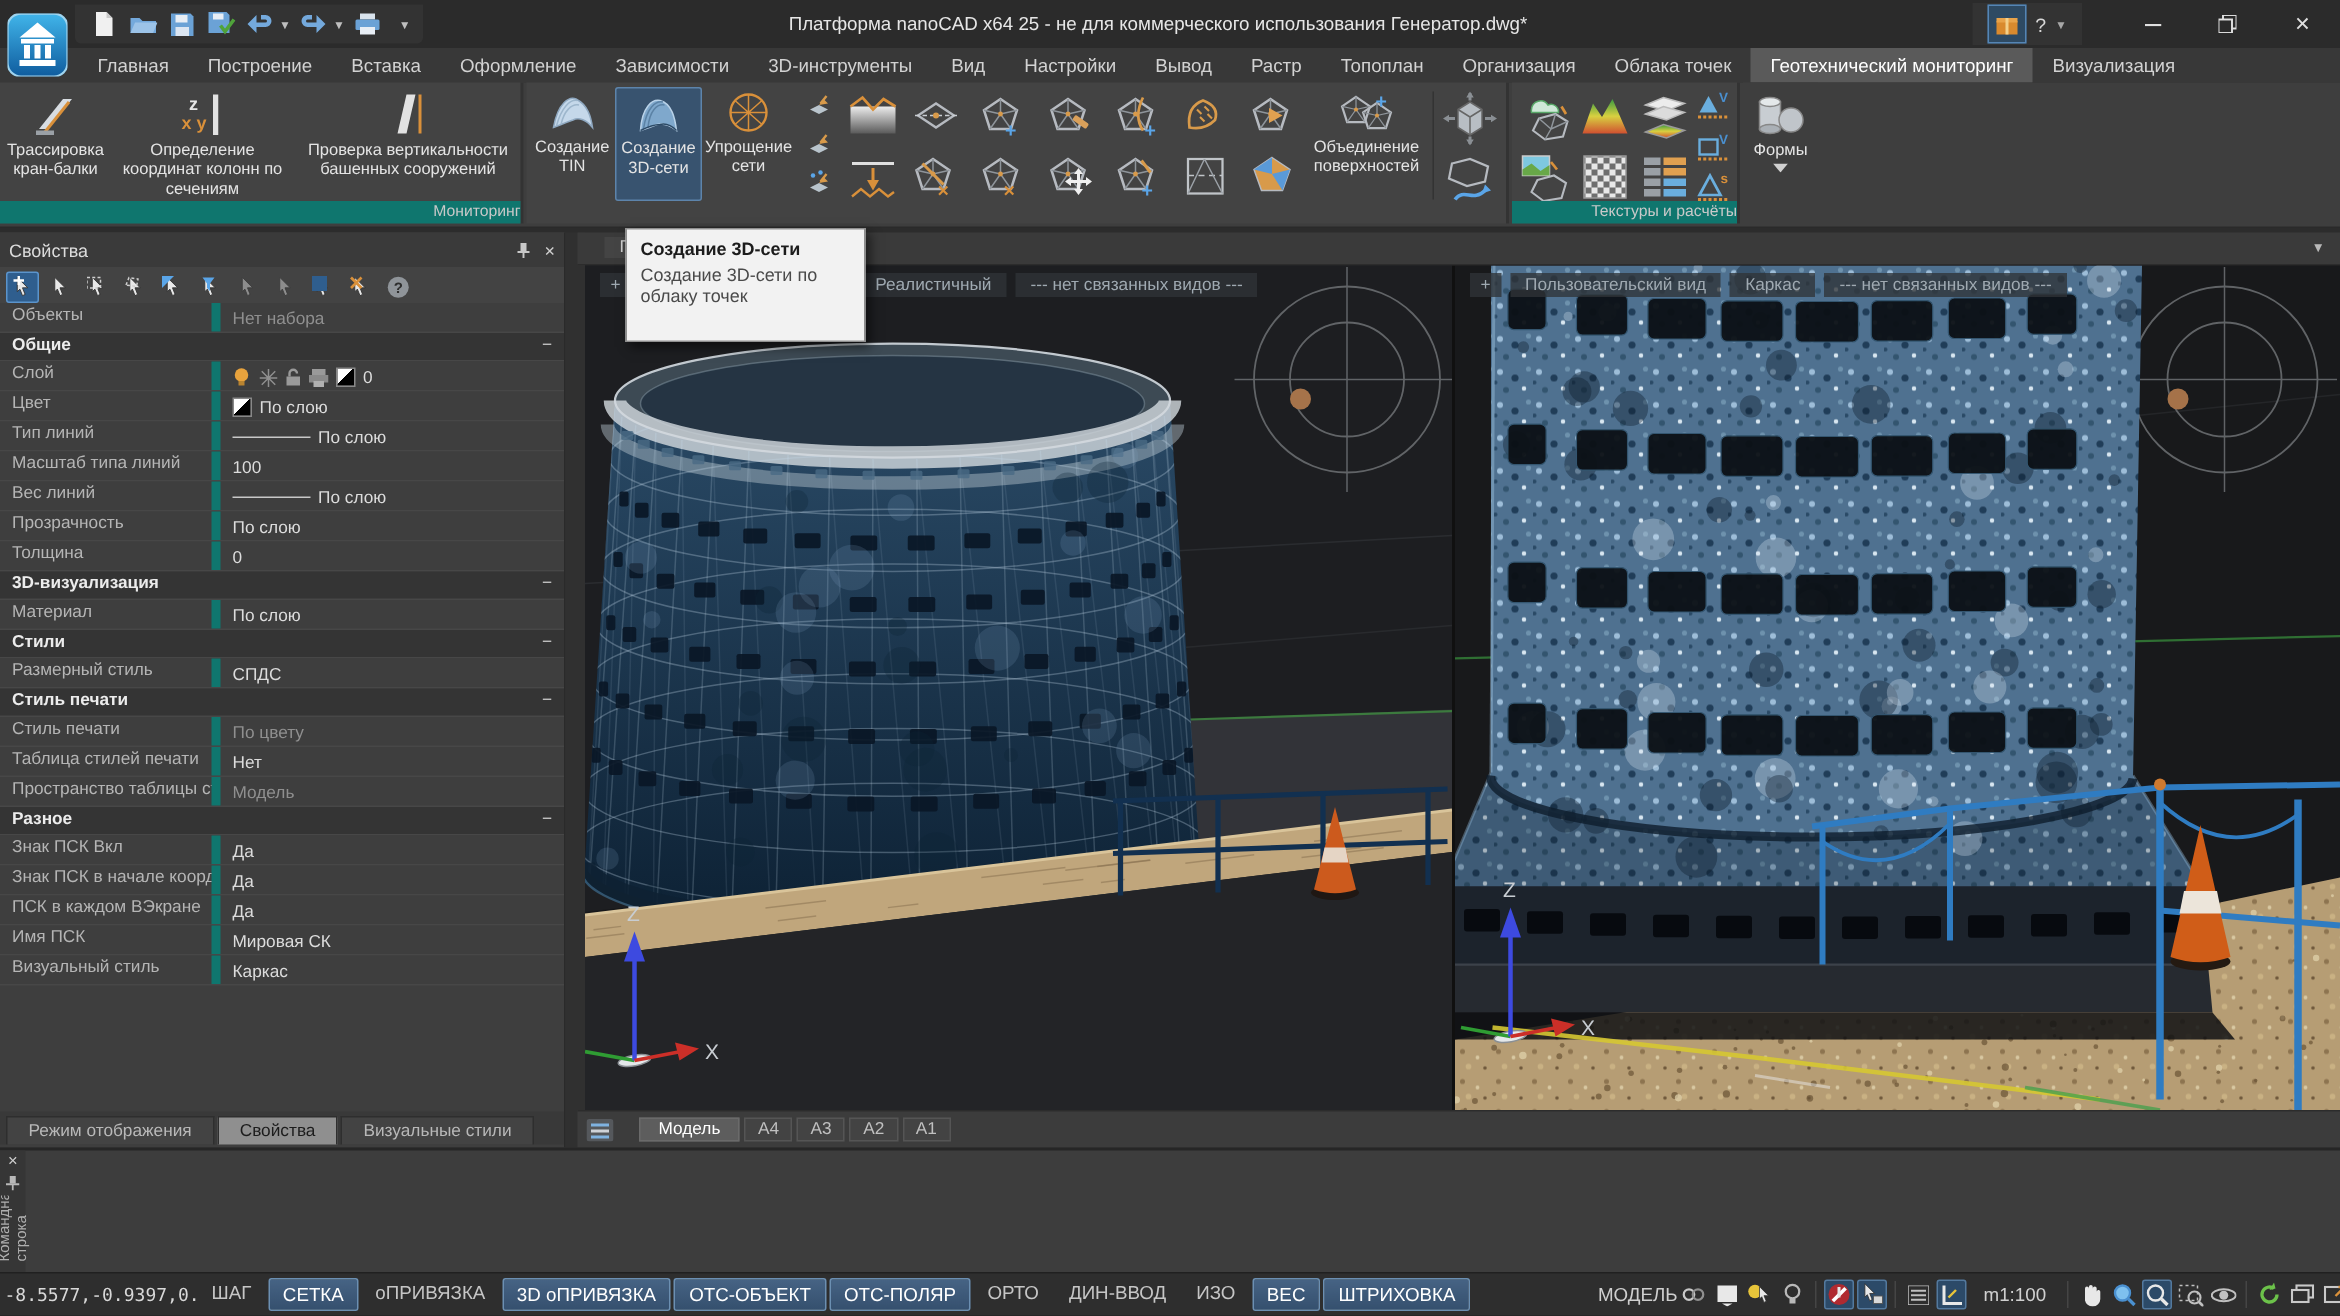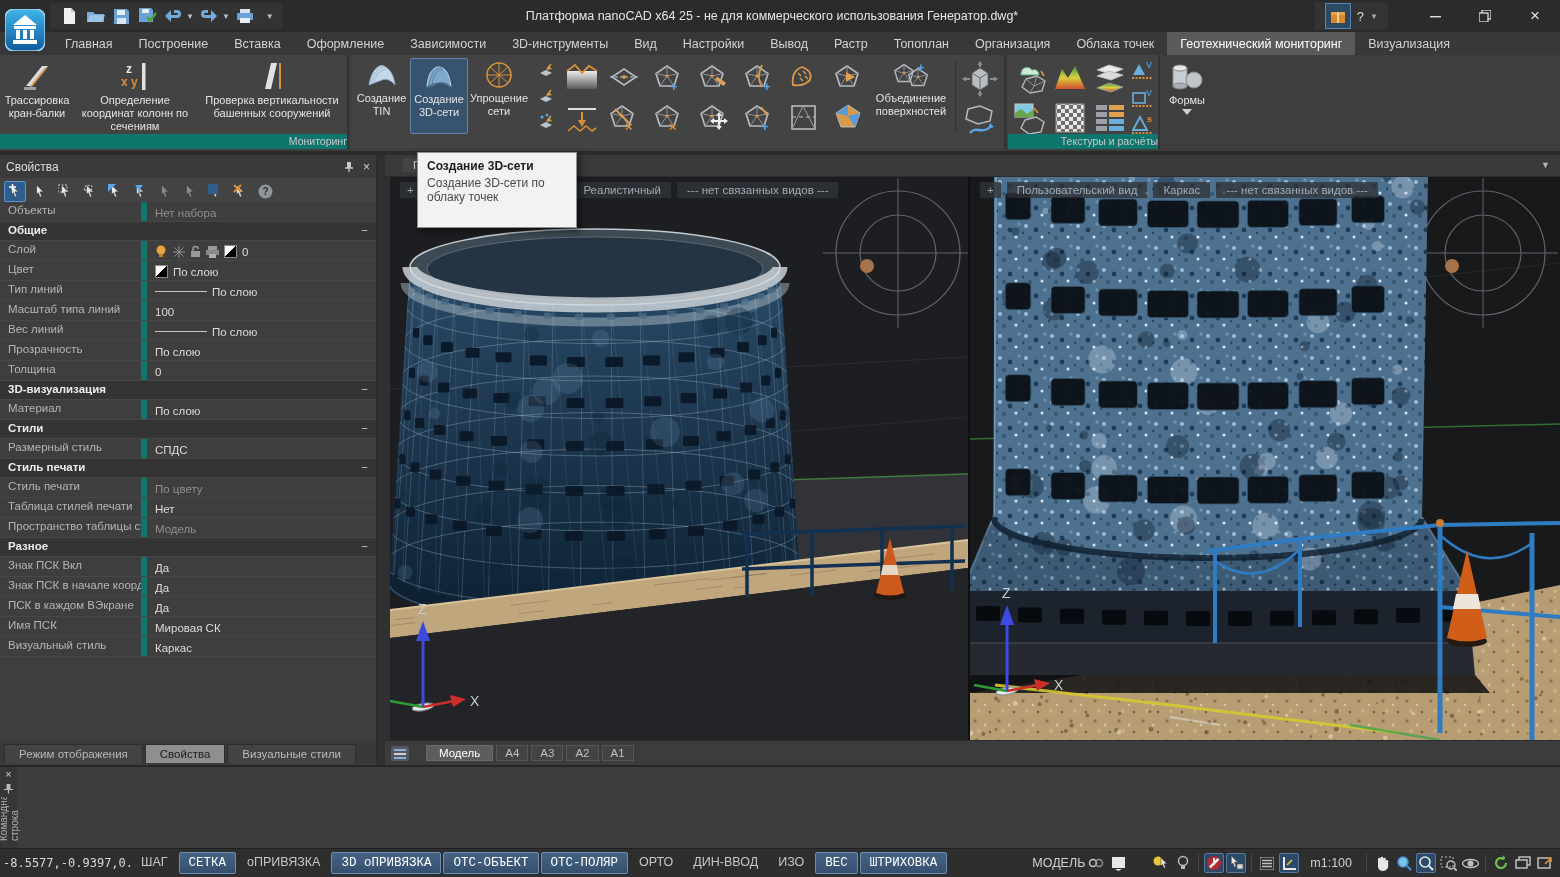--- a/index.html
+++ b/index.html
@@ -90,21 +90,21 @@
   .cmdx{color:#cfcfcf;font-size:11px;margin-top:1px;}
   .cmdpin{margin-top:4px;}
   .cmdvt{writing-mode:vertical-rl;transform:rotate(180deg);font-size:10px;color:#b0b0b0;max-height:44px;overflow:hidden;margin-top:3px;}
   .cmdlines{position:absolute;left:55px;top:22px;font-family:"DejaVu Sans Mono",monospace;font-size:13px;color:#d8d8d8;line-height:15px;}
   .cmdline{white-space:pre;}
   .cmdline.gap{height:11px;}
   
   .statusbar{position:absolute;left:0;top:848px;width:1560px;height:29px;background:#2e2e2e;display:flex;align-items:center;border-top:1px solid #202020;box-sizing:border-box;}
   .coords{width:128px;overflow:hidden;white-space:nowrap;font-family:"DejaVu Sans Mono",monospace;font-size:12px;color:#d8d8d8;padding-left:3px;flex:none;}
   .tg{font-size:12.5px;color:#c6c6c6;padding:3px 9px;margin:0 1px;white-space:nowrap;flex:none;}
-  .tg.on{background:linear-gradient(#466384,#35506e);border:1px solid #6b8fb2;color:#fff;border-radius:2px;font-family:Liberation Mono, monospace;}
+  .tg.on{background:linear-gradient(#466384,#35506e);border:1px solid #6b8fb2;color:#fff;border-radius:2px;}
   .modelbl{margin-left:84px;font-size:12.5px;color:#cfcfcf;flex:none;}
   .sic2{width:20px;height:20px;display:flex;align-items:center;justify-content:center;margin:0 1px;flex:none;}
   .sic2.active{background:#2c4a68;border:1px solid #53799e;box-sizing:border-box;border-radius:2px;}
   .scale{font-size:12.5px;color:#cfcfcf;margin:0 10px;flex:none;}
   .sright{margin-left:auto;display:flex;align-items:center;padding-right:4px;}
   .ssep{width:1px;height:18px;background:#454545;margin:0 4px;flex:none;}
 </style>
 </head>
 <body>
 

